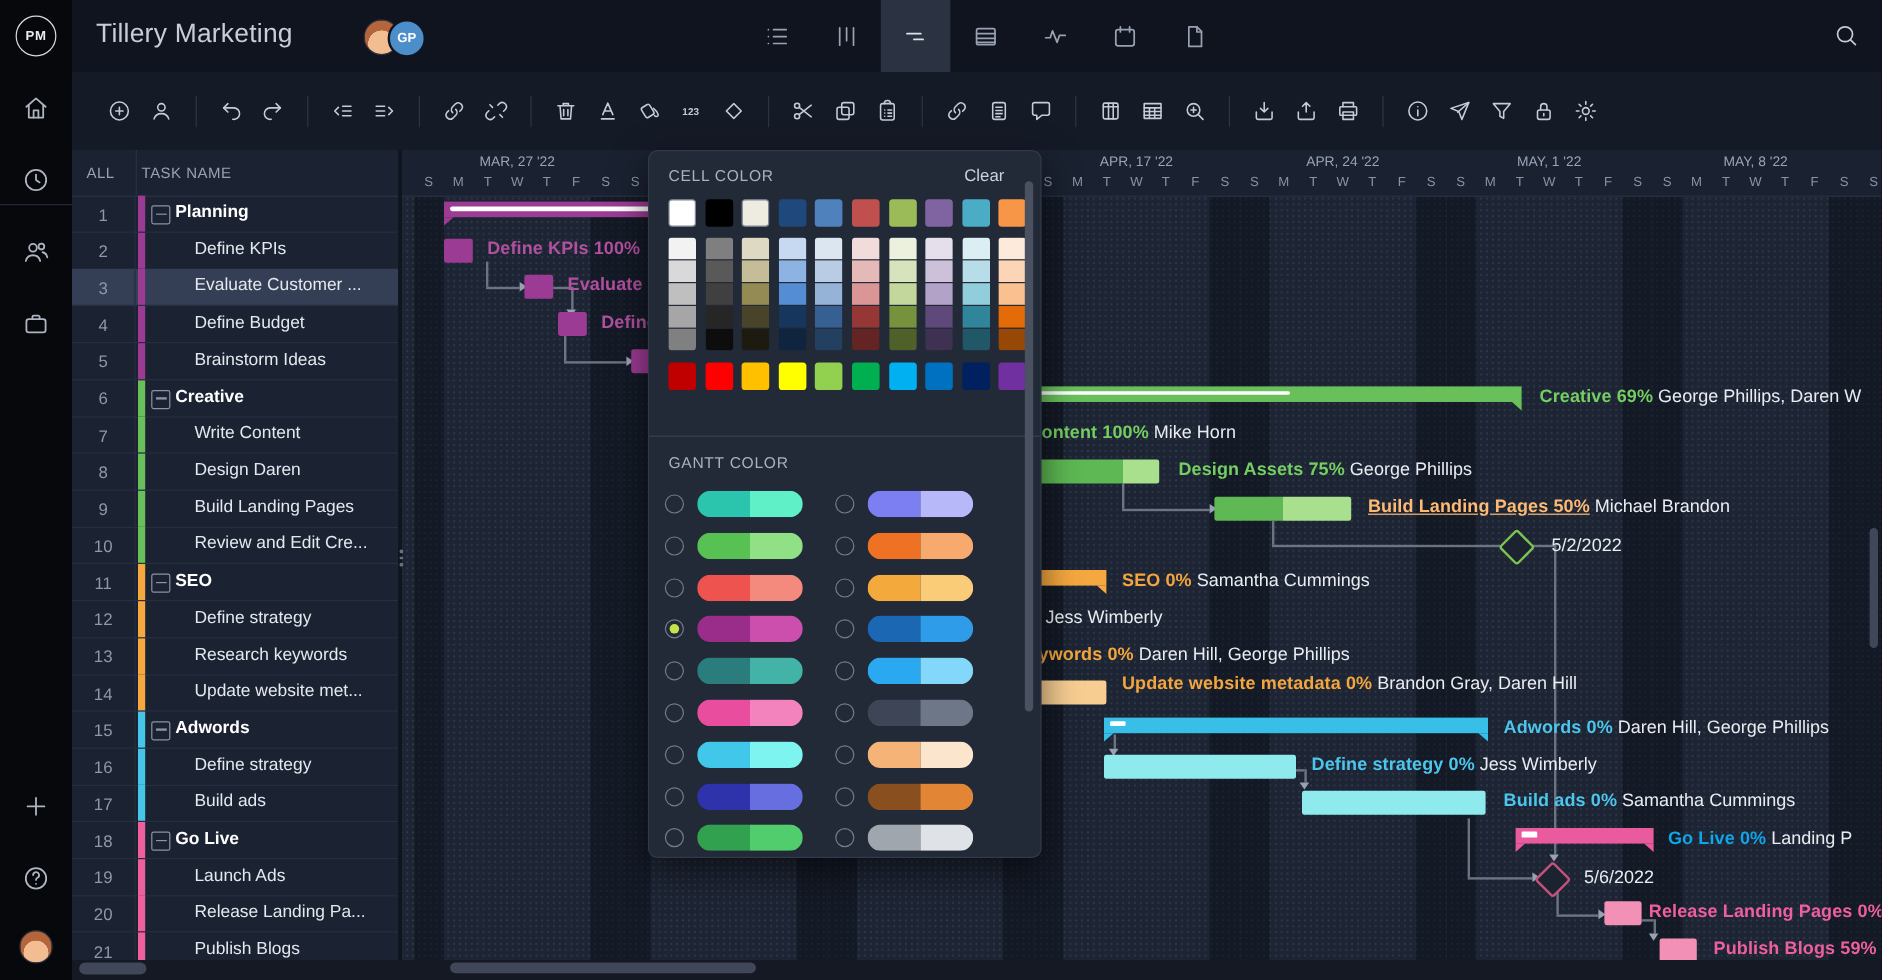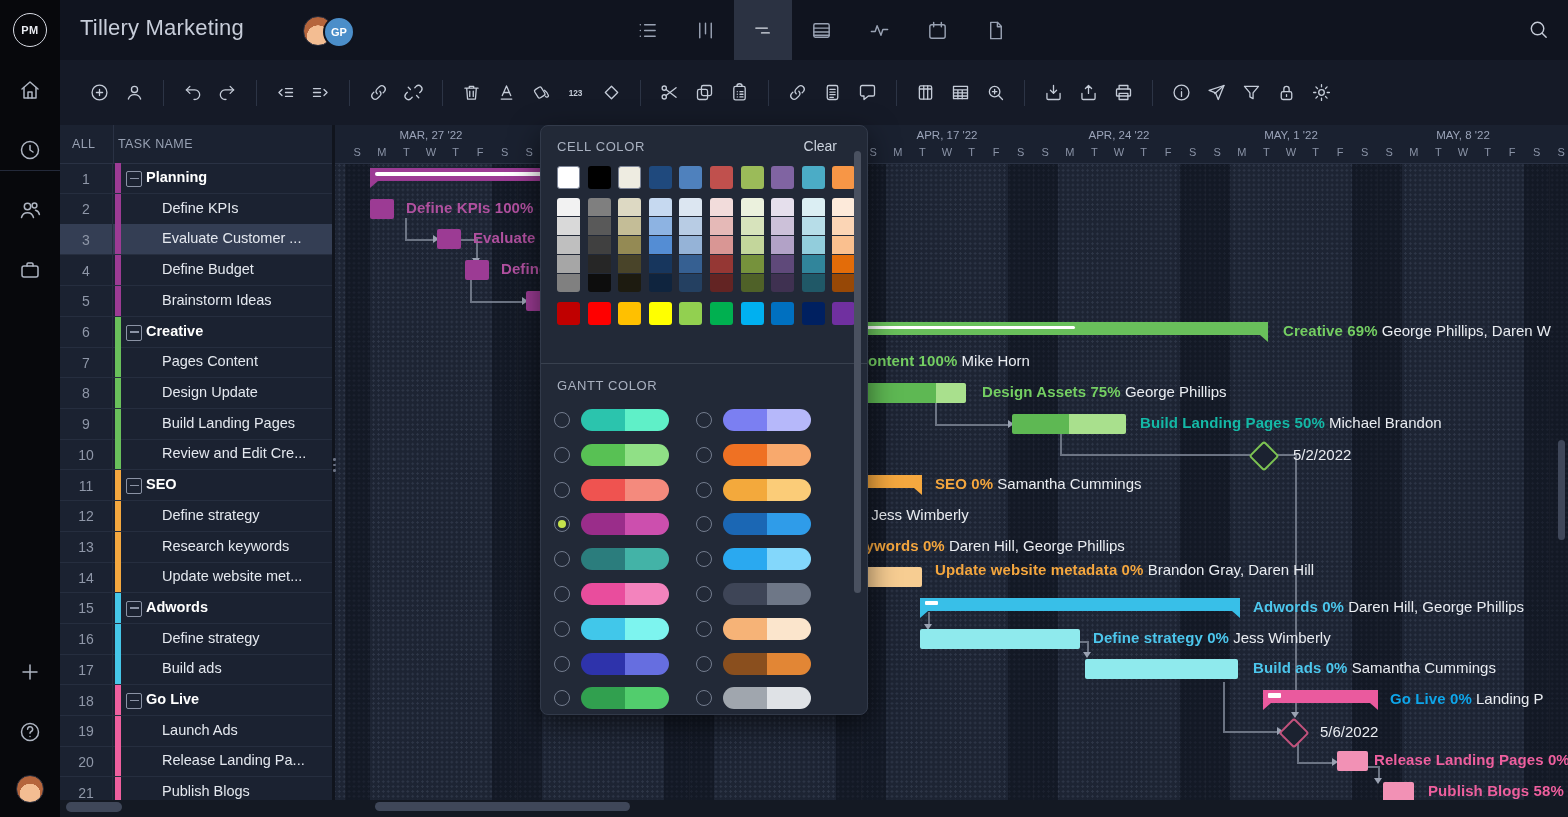--- a/index.html
+++ b/index.html
@@ -418,26 +418,26 @@
       </div>
       <div class="trow" style="top: 191.55px;">
         <div class="num">6</div>
         <div class="strip" style="background: rgb(105, 192, 91);"></div>
         <div class="collapse"></div>
         <div class="tname grp" style="left: 86px;">Creative</div>
       </div>
       <div class="trow" style="top: 222.26px;">
         <div class="num">7</div>
         <div class="strip" style="background: rgb(105, 192, 91);"></div>
-        <div class="tname" style="left: 102px;">Pages Content</div>
+        <div class="tname" style="left: 102px;">Write Content</div>
       </div>
       <div class="trow" style="top: 252.97px;">
         <div class="num">8</div>
         <div class="strip" style="background: rgb(105, 192, 91);"></div>
-        <div class="tname" style="left: 102px;">Design Update</div>
+        <div class="tname" style="left: 102px;">Design Daren</div>
       </div>
       <div class="trow" style="top: 283.68px;">
         <div class="num">9</div>
         <div class="strip" style="background: rgb(105, 192, 91);"></div>
         <div class="tname" style="left: 102px;">Build Landing Pages</div>
       </div>
       <div class="trow" style="top: 314.39px;">
         <div class="num">10</div>
         <div class="strip" style="background: rgb(105, 192, 91);"></div>
         <div class="tname" style="left: 102px;">Review and Edit Cre...</div>
@@ -636,21 +636,21 @@
       <div class="bar" style="left: 194px; top: 165.84px; width: 44px; background: rgb(156, 59, 148);"></div>
       <div class="sum" style="left: 328px; top: 196.55px; width: 608px; color: rgb(105, 192, 91); background: rgb(105, 192, 91);">
         <div class="prog" style="width: 409.52px;"></div>
       </div>
       <div class="blabel" style="left: 951px; top: 194.55px;"><b style="color: rgb(116, 206, 98);">Creative  69%</b><span class="nm">  George Phillips, Daren W</span></div>
       <div class="bar" style="left: 368px; top: 227.26px; width: 145px; background: rgb(105, 192, 91);"></div>
       <div class="blabel" style="left: 483px; top: 225.26px;"><b style="color: rgb(116, 206, 98);">Write Content  100%</b><span class="nm">  Mike Horn</span></div>
       <div class="bar" style="left: 513px; top: 257.97px; width: 121px; background: linear-gradient(to right, rgb(94, 184, 83) 0px, rgb(94, 184, 83) 75%, rgb(169, 224, 141) 75%, rgb(169, 224, 141) 100%);"></div>
       <div class="blabel" style="left: 650px; top: 255.97px;"><b style="color: rgb(116, 206, 98);">Design Assets  75%</b><span class="nm">  George Phillips</span></div>
       <div class="bar" style="left: 680px; top: 288.68px; width: 114px; background: linear-gradient(to right, rgb(94, 184, 83) 0px, rgb(94, 184, 83) 50%, rgb(169, 224, 141) 50%, rgb(169, 224, 141) 100%);"></div>
-      <div class="blabel" style="left: 808px; top: 286.68px;"><b style="color: #14b8a6;">Build Landing Pages  50%</b><span class="nm">  Michael Brandon</span></div>
+      <div class="blabel" style="left: 808px; top: 286.68px;"><b style="color: #fdba74; text-decoration: underline;">Build Landing Pages  50%</b><span class="nm">  Michael Brandon</span></div>
       <div class="mile" style="left: 921px; top: 320.39px; border-color: rgb(125, 195, 82);"></div>
       <div class="mlabel" style="left: 961px; top: 321.39px;">5/2/2022</div>
       <div class="sum" style="left: 520px; top: 350.1px; width: 70px; color: rgb(245, 168, 63); background: rgb(245, 168, 63);"></div>
       <div class="blabel" style="left: 603px; top: 348.1px;"><b style="color: rgb(244, 166, 62);">SEO  0%</b><span class="nm">  Samantha Cummings</span></div>
       <div class="bar" style="left: 418px; top: 380.81px; width: 110px; background: rgb(247, 205, 146);"></div>
       <div class="blabel" style="left: 399px; top: 378.81px;"><b style="color: rgb(244, 166, 62);">Define strategy  0%</b><span class="nm">  Jess Wimberly</span></div>
       <div class="bar" style="left: 368px; top: 411.52px; width: 145px; background: rgb(247, 205, 146);"></div>
       <div class="blabel" style="left: 444px; top: 409.52px;"><b style="color: rgb(244, 166, 62);">Research keywords  0%</b><span class="nm">  Daren Hill, George Phillips</span></div>
       <div class="bar" style="left: 513px; top: 442.23px; width: 77px; background: rgb(247, 205, 146);"></div>
       <div class="blabel" style="left: 603px; top: 434px;"><b style="color: rgb(244, 166, 62);">Update website metadata  0%</b><span class="nm">  Brandon Gray, Daren Hill</span></div>
@@ -664,21 +664,21 @@
       <div class="blabel" style="left: 921px; top: 532.36px;"><b style="color: rgb(76, 198, 236);">Build ads  0%</b><span class="nm">  Samantha Cummings</span></div>
       <div class="sum" style="left: 931px; top: 565.07px; width: 115px; color: rgb(234, 90, 158); background: rgb(234, 90, 158);">
         <div class="tick"></div>
       </div>
       <div class="blabel" style="left: 1058px; top: 563.07px;"><b style="color: #0ea5e9;">Go Live  0%</b><span class="nm">  Landing P</span></div>
       <div class="mile" style="left: 951px; top: 596.78px; border-color: rgb(194, 82, 124);"></div>
       <div class="mlabel" style="left: 988px; top: 597.78px;">5/6/2022</div>
       <div class="bar" style="left: 1005px; top: 626.49px; width: 31px; background: rgb(242, 145, 181);"></div>
       <div class="blabel" style="left: 1042px; top: 624.49px;"><b style="color: rgb(238, 95, 158);">Release Landing Pages  0%</b></div>
       <div class="bar" style="left: 1051px; top: 657.2px; width: 31px; background: rgb(242, 145, 181);"></div>
-      <div class="blabel" style="left: 1096px; top: 655.2px;"><b style="color: rgb(238, 95, 158);">Publish Blogs  58%</b></div>
+      <div class="blabel" style="left: 1096px; top: 655.2px;"><b style="color: rgb(238, 95, 158);">Publish Blogs  59%</b></div>
     </div>
 </div>
 <div id="splitter"></div>
 <div class="dots3">
     <i></i>
     <i></i>
     <i></i>
   </div>
 
 <div id="dialog">

